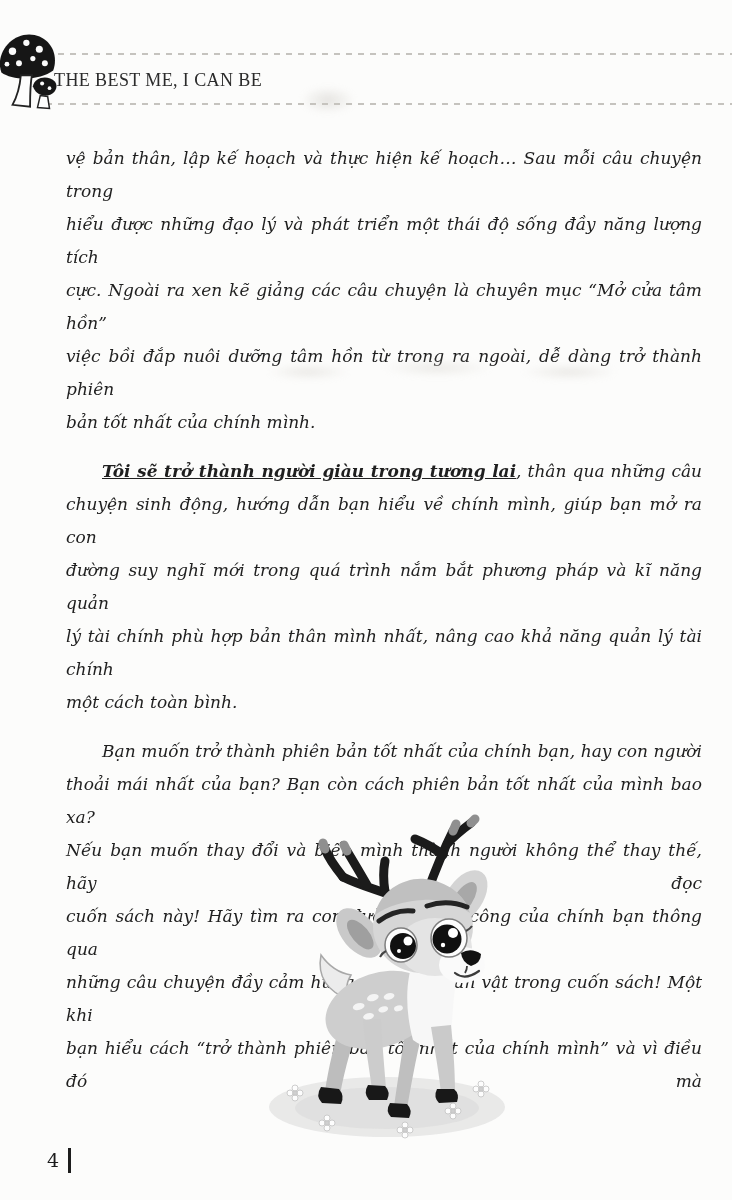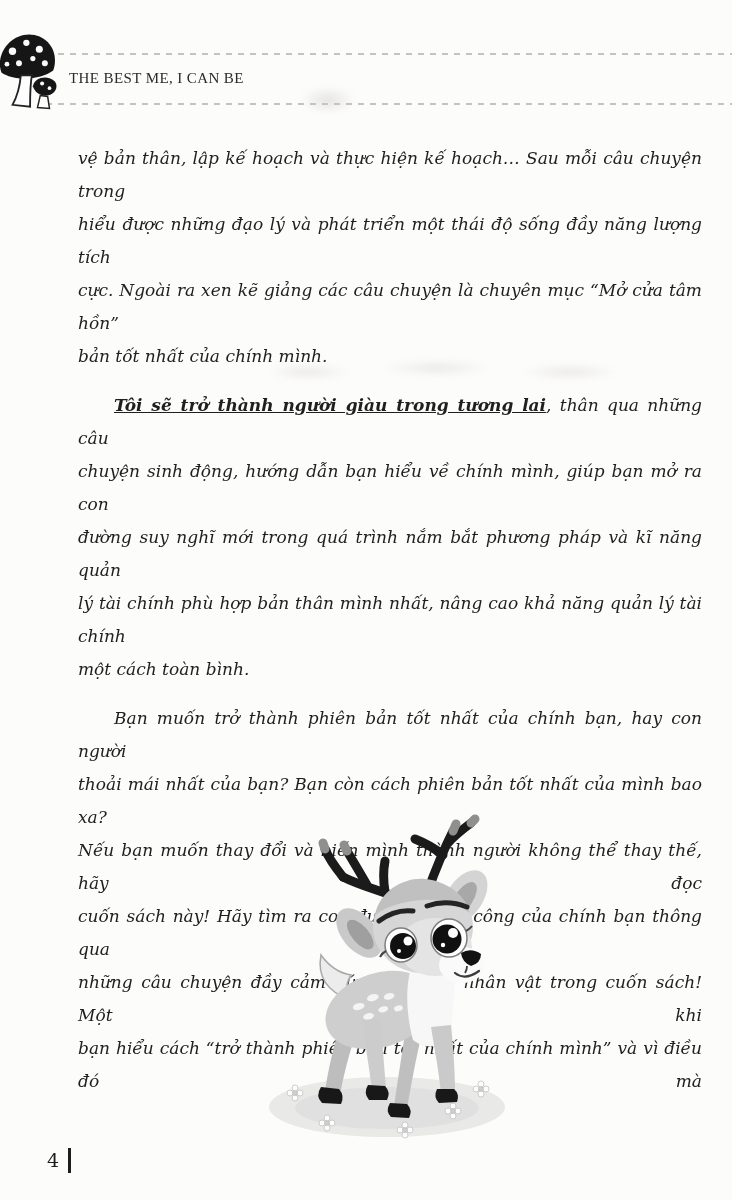--- a/index.html
+++ b/index.html
@@ -8,31 +8,31 @@
     background:#fcfcfb;overflow:hidden;
     font-family:"DejaVu Serif", serif;color:#222;
   }
   
   .dash{position:absolute;height:2px;left:46px;right:0;
     background:repeating-linear-gradient(90deg,#b3b0aa 0 6px,transparent 6px 12px);
     opacity:.75;}
   .dash.top{top:53px;}
   .dash.bottom{top:103px;}
   .header-title{
-    position:absolute;left:69px;top:70px;
+    position:absolute;left:54px;top:70px;
     font-family:"Liberation Serif", serif;
-    font-size:15px;letter-spacing:.4px;color:#2b2b2b;
+    font-size:18px;letter-spacing:.4px;color:#2b2b2b;
   }
   .mushroom{position:absolute;left:-6px;top:27px;}
   
   .body-text{
     position:absolute;left:62px;top:142px;width:640px;
     font-style:italic;font-size:17px;line-height:33px;color:#1f1f1f;
   }
-  .para{margin:0 0 16px 16px;}
+  .para{margin:0 0 16px 4px;}
   .para:last-child{margin-bottom:0;}
   .line{text-align:justify;text-align-last:justify;}
   .line.last{text-align-last:left;}
   .line.indent{text-indent:36px;}
   .line b{font-weight:700;text-decoration:underline;}
   
   .smudge{position:absolute;filter:blur(3px);opacity:.45;pointer-events:none;}
   .smudge.s1{left:300px;top:86px;width:56px;height:28px;
     background:radial-gradient(ellipse at center,#c9c6c0 0%,transparent 70%);}
   .smudge.s2{left:250px;top:350px;width:390px;height:40px;
@@ -74,20 +74,21 @@
 
   <div class="header-title">THE BEST ME, I CAN BE</div>
 
   <div class="smudge s1"></div>
 
   <div class="body-text">
     <div class="para">
       <div class="line">vệ bản thân, lập kế hoạch và thực hiện kế hoạch… Sau mỗi câu chuyện trong</div>
       <div class="line">hiểu được những đạo lý và phát triển một thái độ sống đầy năng lượng tích</div>
       <div class="line">cực. Ngoài ra xen kẽ giảng các câu chuyện là chuyên mục “Mở cửa tâm hồn”</div>
+      <div class="line">việc bồi đắp nuôi dưỡng tâm hồn từ trong ra ngoài, dễ dàng trở thành phiên</div>
       <div class="line last">bản tốt nhất của chính mình.</div>
     </div>
 
     <div class="para">
       <div class="line indent"><b>Tôi sẽ trở thành người giàu trong tương lai</b><span>, thân qua những câu</span></div>
       <div class="line">chuyện sinh động, hướng dẫn bạn hiểu về chính mình, giúp bạn mở ra con</div>
       <div class="line">đường suy nghĩ mới trong quá trình nắm bắt phương pháp và kĩ năng quản</div>
       <div class="line">lý tài chính phù hợp bản thân mình nhất, nâng cao khả năng quản lý tài chính</div>
       <div class="line last">một cách toàn bình.</div>
     </div>

